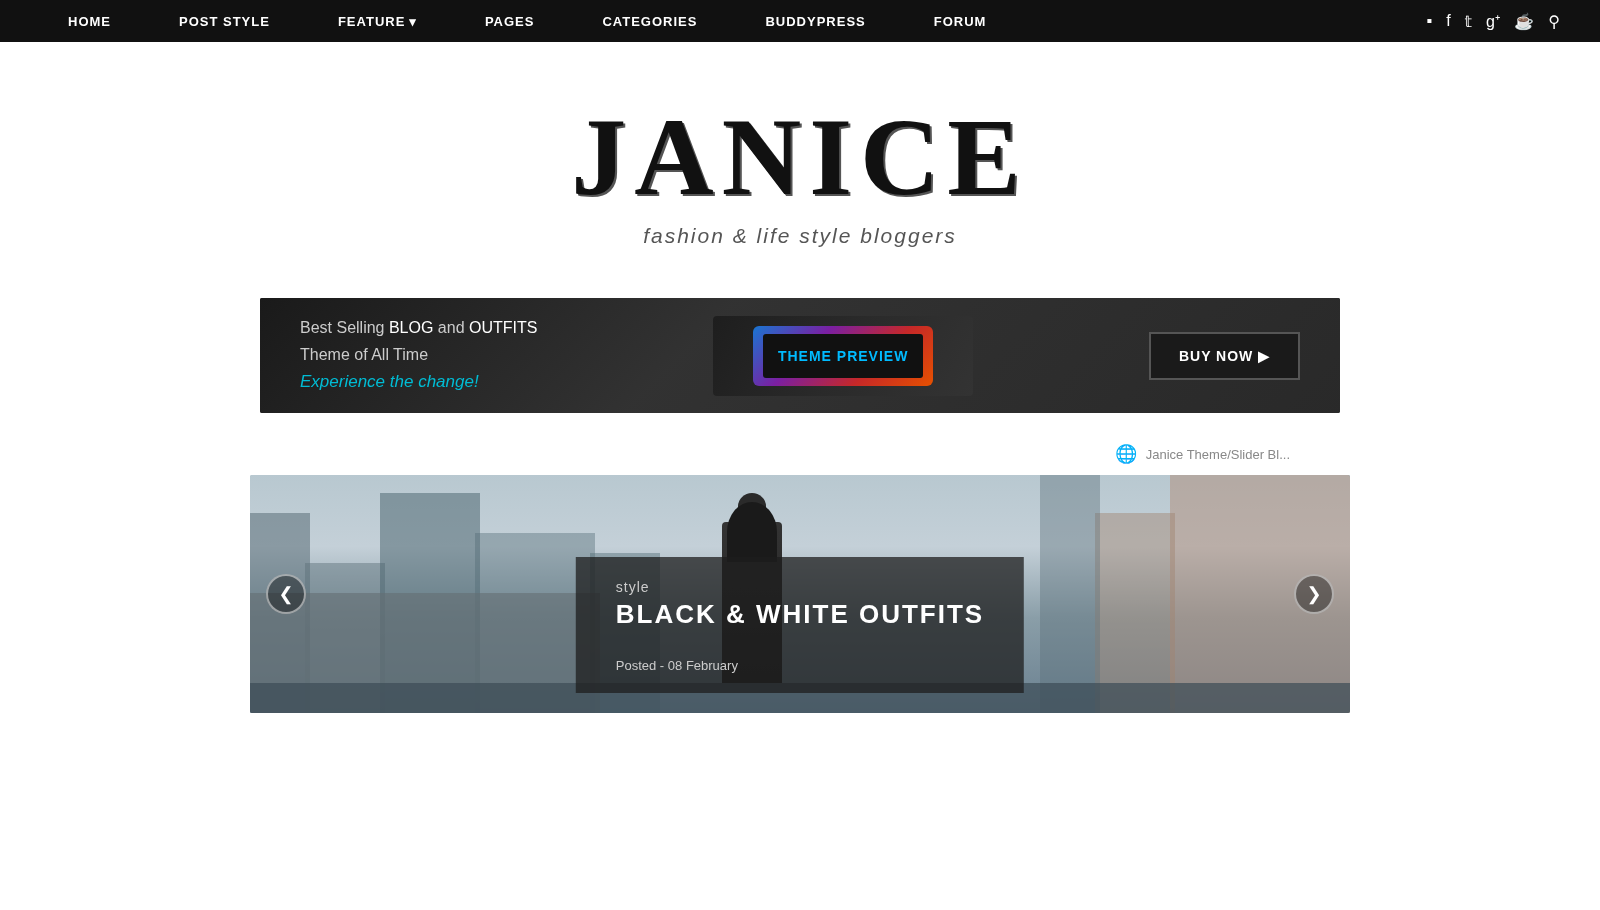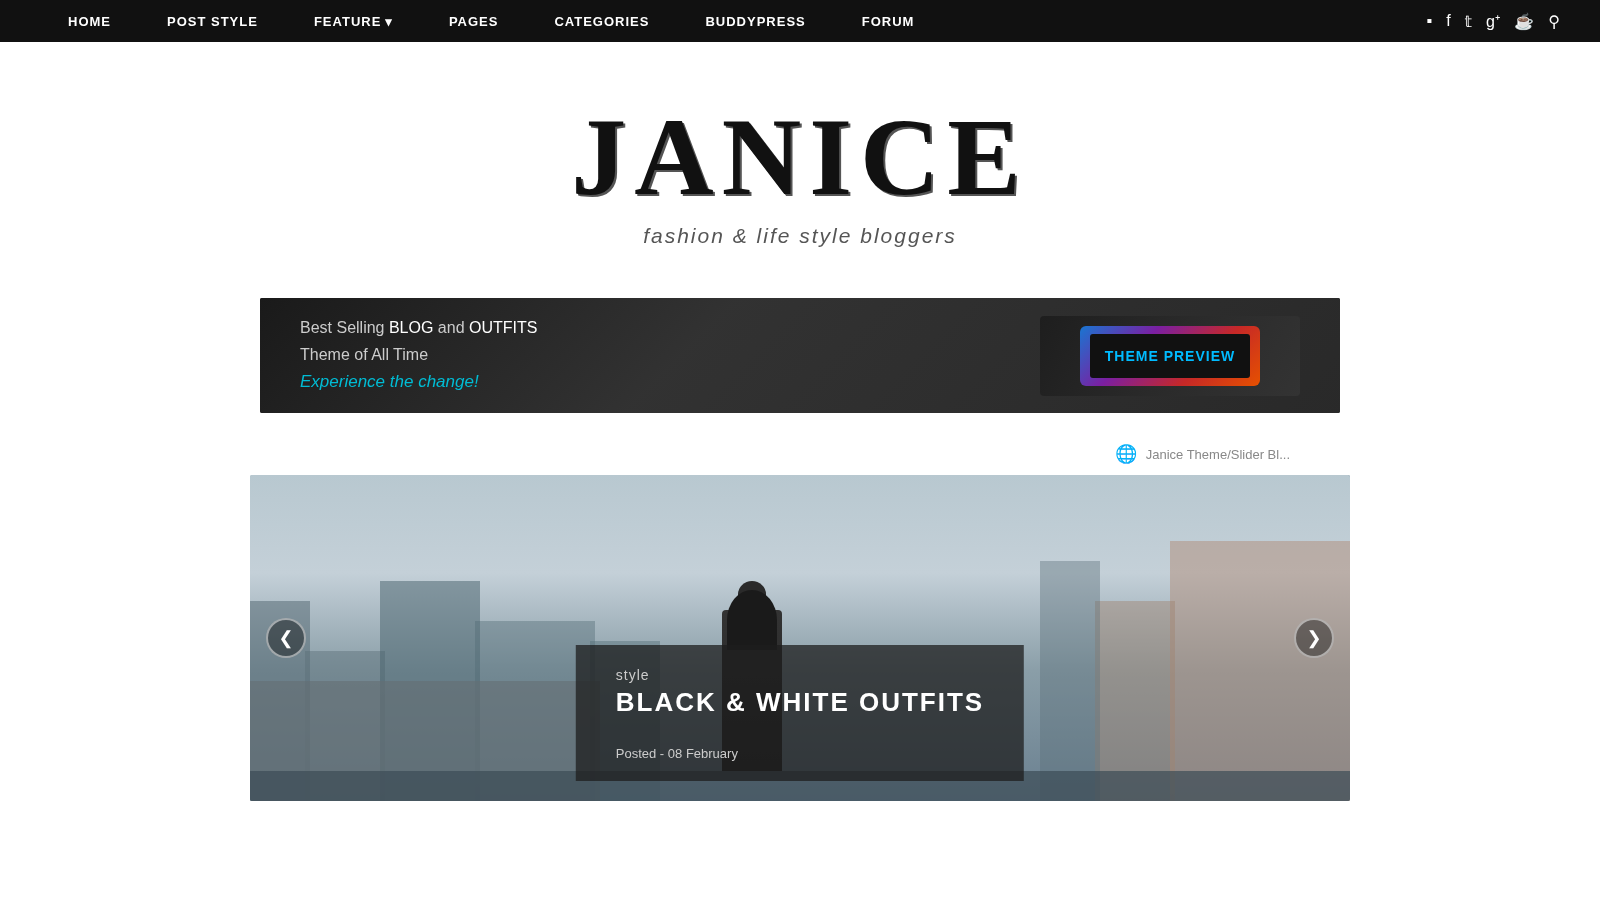--- a/index.html
+++ b/index.html
@@ -10,21 +10,21 @@
       background: #111;
       height: 42px;
       display: flex;
       align-items: center;
       justify-content: space-between;
       padding: 0 40px;
     }
     .nav-links {
       display: flex;
       align-items: flex-end;
-      gap: 0;
+      gap: 12px;
       list-style: none;
     }
     .nav-links li a {
       color: #fff;
       text-decoration: none;
       font-size: 13px;
       font-weight: 600;
       letter-spacing: 1px;
       padding: 0 28px;
       text-transform: uppercase;
@@ -140,21 +140,21 @@
     
     .slider-section {
       max-width: 1100px;
       margin: 0 auto;
       position: relative;
       overflow: hidden;
       border-radius: 2px;
     }
     .slider-image {
       width: 100%;
-      height: 326px;
+      height: 238px;
       background: linear-gradient(
         to bottom right,
         #b0bec5 0%,
         #90a4ae 20%,
         #78909c 40%,
         #607d8b 60%,
         #c8a882 80%,
         #a0856a 100%
       );
       position: relative;
@@ -278,20 +278,21 @@
       <div>Theme of All Time</div>
       <div class="banner-highlight">Experience the change!</div>
     </div>
     <div style="position:relative; width:260px; height:80px; flex-shrink:0;">
       <div style="width:100%;height:100%;background:linear-gradient(120deg,#1e1e1e 0%,#2a2a2a 50%,#333 100%);border-radius:4px;overflow:hidden;display:flex;align-items:center;justify-content:center;">
         <div style="width:180px;height:60px;background:linear-gradient(135deg,#1976d2,#7b1fa2,#c62828,#e65100);border-radius:6px;display:flex;align-items:center;justify-content:center;">
           <div style="width:160px;height:44px;background:#111;border-radius:3px;display:flex;align-items:center;justify-content:center;font-size:14px;color:#0bf;letter-spacing:1px;font-weight:700;">THEME PREVIEW</div>
         </div>
       </div>
     </div>
+    <button class="buy-now-btn">BUY NOW ▶</button>
   </div>
 </section>
 
 <div class="widget-bar">
   <span class="globe-icon">🌐</span>
   <span class="widget-label">Janice Theme/Slider Bl...</span>
 </div>
 
 <section class="slider-section">
   <div class="slider-image">

